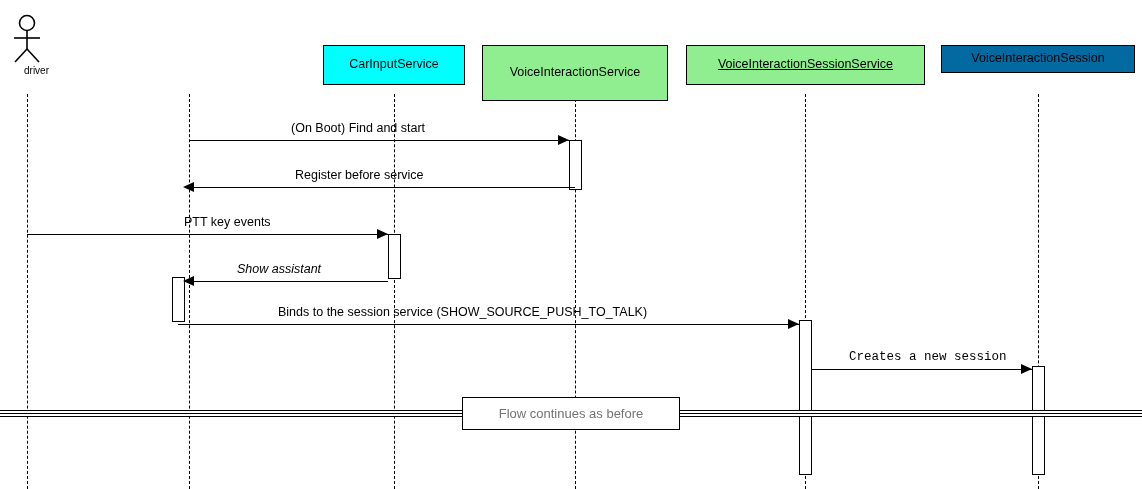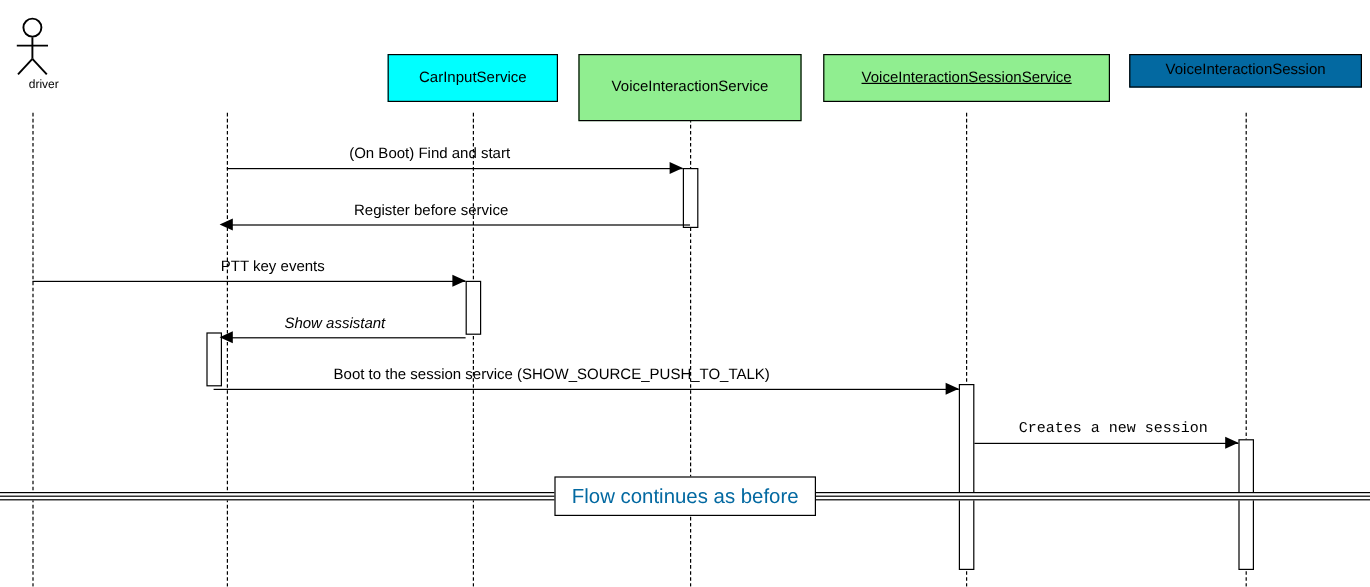--- a/index.html
+++ b/index.html
@@ -90,22 +90,22 @@
     background: #000000;
   }
   .divider-note {
     position: absolute;
     box-sizing: border-box;
     border: 1px solid #000000;
     background: #ffffff;
     display: flex;
     align-items: center;
     justify-content: center;
-    font-size: 17px;
-    color: #0369a1;
+    font-size: 13px;
+    color: #737373;
     z-index: 5;
   }
 </style>
 </head>
 <body>
 
 <div id="diagram">
 
   <div class="lifeline" style="left:27px; top:94px; height:395px;"></div>
   <div class="lifeline" style="left:189px; top:94px; height:395px;"></div>
@@ -159,21 +159,21 @@
   <div class="msg-line" style="left:27px; top:234px; width:361px;"></div>
   <div class="arrowhead arrow-right" style="left:377px; top:229px;"></div>
   <div class="msg-label" style="left:152px; top:215px;margin-left:32px;">PTT key events</div>
 
   <div class="msg-line" style="left:189px; top:281px; width:199px;"></div>
   <div class="arrowhead arrow-left" style="left:183px; top:276px;"></div>
   <div class="msg-label" style="left:237px; top:262px;font-style:italic;">Show assistant</div>
 
   <div class="msg-line" style="left:178px; top:324px; width:621px;"></div>
   <div class="arrowhead arrow-right" style="left:788px; top:319px;"></div>
-  <div class="msg-label" style="left:278px; top:305px;">Boot to the session service (SHOW_SOURCE_PUSH_TO_TALK)</div>
+  <div class="msg-label" style="left:278px; top:305px;">Binds to the session service (SHOW_SOURCE_PUSH_TO_TALK)</div>
 
   <div class="msg-line" style="left:812px; top:369px; width:220px;"></div>
   <div class="arrowhead arrow-right" style="left:1021px; top:364px;"></div>
   <div class="msg-label" style="left:849px; top:350px;font-family:Liberation Mono, monospace;">Creates a new session</div>
 
   <div class="divider-band" style="top:410px;"></div>
   <div class="divider-note" style="left:462px; top:397px; width:218px; height:33px;">
     <span>Flow continues as before</span>
   </div>
 

